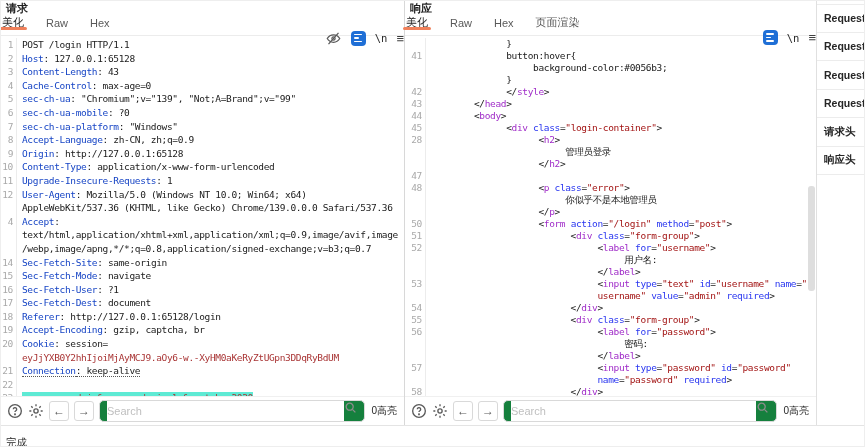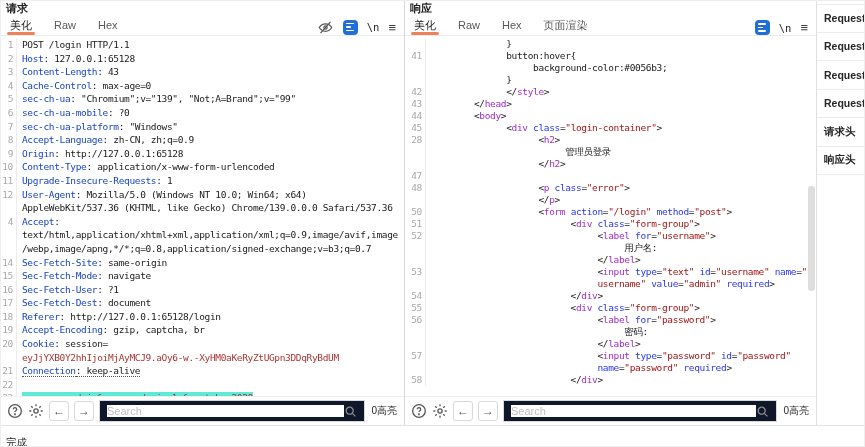--- a/index.html
+++ b/index.html
@@ -8,21 +8,21 @@
     width:865px; height:447px; background:#fff; overflow:hidden;
     display:flex; flex-direction:column;
     font-family:"Liberation Sans","DejaVu Sans",sans-serif; color:#1f1f1f;
     border:1px solid #eee;
   }
   .main{ flex:1; display:flex; min-height:0; }
   .panel{ display:flex; flex-direction:column; min-width:0; background:#fff; }
   .panel.left{ width:404px; border-right:1px solid #d8d8d8; }
   .panel.rightp{ flex:1; border-right:1px solid #e0e0e0; }
   .panel-title{ height:14px; padding:1px 5px 0; font-size:11px; font-weight:700; line-height:13px; }
-  .tabbar{ height:21px; display:flex; align-items:flex-end; padding:0 8px; border-bottom:1px solid #ececec; }
+  .tabbar{ height:21px; display:flex; align-items:flex-start; padding:0 0; border-bottom:1px solid #ececec;flex-direction:column; }
   .tabs{ display:flex; gap:20px; height:100%; align-items:stretch; }
   .tab{ position:relative; font-size:11px; color:#595959; display:flex; align-items:center; padding:0 1px; cursor:pointer; }
   .tab.active{ color:#262626; }
   .tab.active::after{ content:""; position:absolute; left:-2px; right:-2px; bottom:0; height:3px; background:#f0805a; border-radius:2px; }
   .tab-icons{ margin-left:auto; display:flex; align-items:center; gap:9px; }
   .nl-label{ font-size:10.5px; color:#262626; font-family:"DejaVu Sans Mono",monospace; }
   .menu-glyph{ font-size:13px; color:#404040; line-height:1; }
   .beautify{ width:15px; height:15px; border-radius:4px; background:#1f6fd6; display:flex; flex-direction:column; justify-content:center; align-items:center; gap:2px; }
   .beautify i{ display:block; height:1.6px; background:#fff; border-radius:1px; }
   .beautify i:nth-child(1){ width:8px; }
@@ -44,21 +44,21 @@
   .seg-t{ color:#a02cc8; }
   .seg-a{ color:#2936f0;text-align:right; }
   .seg-s{ color:#a31515; }
   .seg-u{ border-bottom:1px dotted #555; }
   .hl{ background:#5eead4; }
   .scroll-thumb{ position:absolute; right:1px; top:150px; width:7px; height:105px; background:#dedede; border-radius:3px; }
 
   .searchbar{ height:29px; flex:none; display:flex; align-items:center; gap:5px; padding:0 6px; border-top:1px solid #f0f0f0; }
   .round-icon{ width:16px; height:16px; flex:none; display:grid; place-items:center; color:#595959; }
   .icon-btn{ width:20px; height:20px; flex:none; border:1px solid #d9d9d9; border-radius:3px; background:#fff; display:grid; place-items:center; color:#595959; font-size:12px; cursor:pointer; }
-  .input-wrap{ flex:1; min-width:0; height:22px; display:flex; align-items:center; border:1px solid #d9d9d9; border-radius:0; padding:0 7px; background:#0f172a; }
+  .input-wrap{ flex:1; min-width:0; height:22px; display:flex; border:1px solid #d9d9d9; border-radius:5px; padding:0 7px; background:#15803d; }
   .input-wrap input{ flex:1; min-width:0; border:none; outline:none; font-size:11px; color:#333; font-family:inherit; }
   .input-wrap input::placeholder{ color:#bfbfbf; }
   .count{ font-size:10px; color:#262626; white-space:nowrap; margin:0 1px; }
 
   .side{ width:47px; flex:none; background:#fff; padding-top:3px; overflow:hidden; }
   .side-item{ height:28.5px; display:flex; align-items:center; padding-left:7px; font-size:10.5px; font-weight:600; color:#262626; border-bottom:1px solid #ececec; white-space:nowrap; overflow:hidden; cursor:pointer; }
   .side-item:first-child{ border-top:1px solid #ececec; }
 
   .statusbar{ height:17px; flex:none; border-top:1px solid #e4e4e4; background:#fff; font-size:10.5px; padding:10px 5px; color:#1f1f1f; }
   svg{ display:block; }
@@ -301,20 +301,24 @@
           <div class="row">
             <span class="ln">47</span>
             <span class="code"></span>
           </div>
           <div class="row">
             <span class="ln">48</span>
             <span class="code"><span class="seg-p">                    &lt;</span><span class="seg-t">p</span><span class="seg-p"> </span><span class="seg-a">class</span><span class="seg-p">=</span><span class="seg-s">"error"</span><span class="seg-p">&gt;</span></span>
           </div>
           <div class="row">
             <span class="ln"></span>
+            <span class="code"><span class="seg-p">                         你似乎不是本地管理员</span></span>
+          </div>
+          <div class="row">
+            <span class="ln"></span>
             <span class="code"><span class="seg-p">                    &lt;/</span><span class="seg-t">p</span><span class="seg-p">&gt;</span></span>
           </div>
           <div class="row">
             <span class="ln">50</span>
             <span class="code"><span class="seg-p">                    &lt;</span><span class="seg-t">form</span><span class="seg-p"> </span><span class="seg-a">action</span><span class="seg-p">=</span><span class="seg-s">"/login"</span><span class="seg-p"> </span><span class="seg-a">method</span><span class="seg-p">=</span><span class="seg-s">"post"</span><span class="seg-p">&gt;</span></span>
           </div>
           <div class="row">
             <span class="ln">51</span>
             <span class="code"><span class="seg-p">                          &lt;</span><span class="seg-t">div</span><span class="seg-p"> </span><span class="seg-a">class</span><span class="seg-p">=</span><span class="seg-s">"form-group"</span><span class="seg-p">&gt;</span></span>
           </div>

